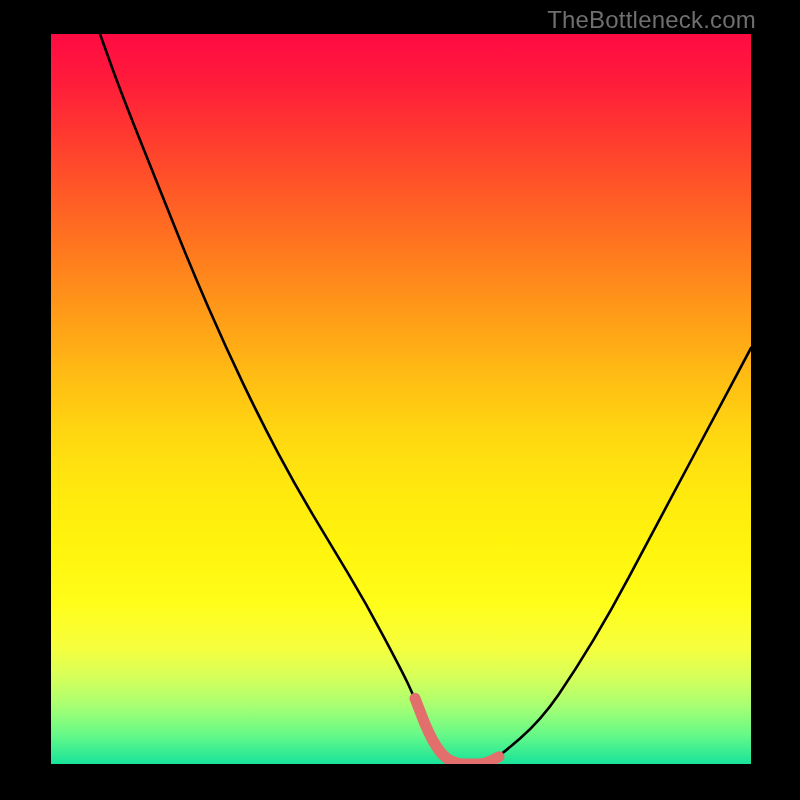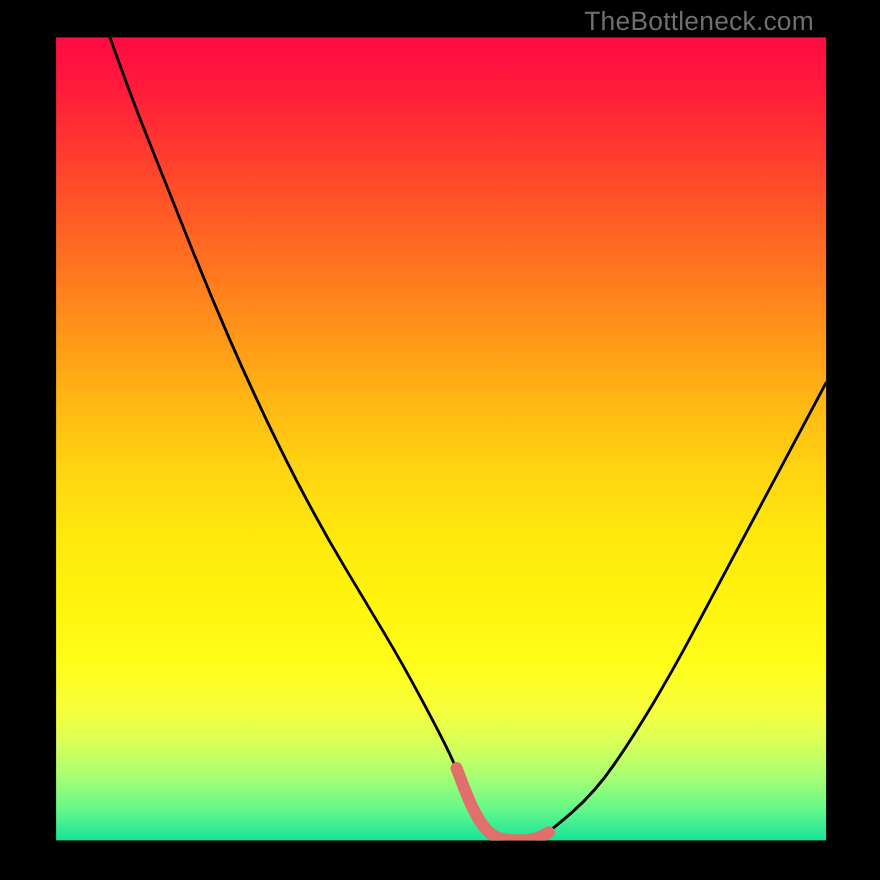--- a/index.html
+++ b/index.html
@@ -40,21 +40,21 @@
       #f6ff3d 84%,
       #d7ff5a 88%,
       #a8ff72 92%,
       #66f988 96%,
       #18e39a 100%
     );
   }
   .watermark {
     position: absolute;
     top: 6px;
-    right: 60px;
+    right: 44px;
     color: #6f6f6f;
     font-size: 24px;
     font-weight: 400;
     letter-spacing: 0.2px;
     user-select: none;
   }
   svg.curve {
     position: absolute;
     left: 0;
     top: 0;

